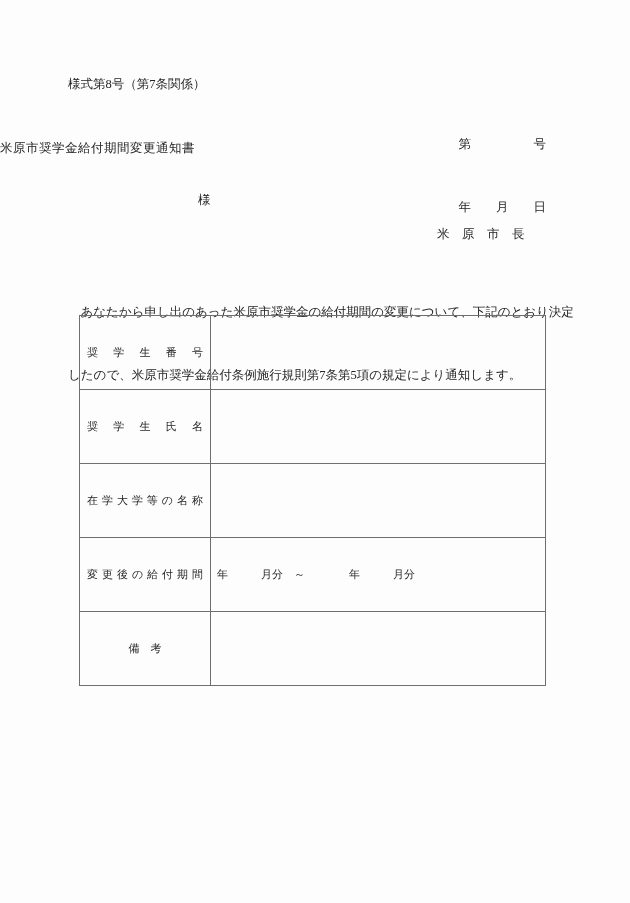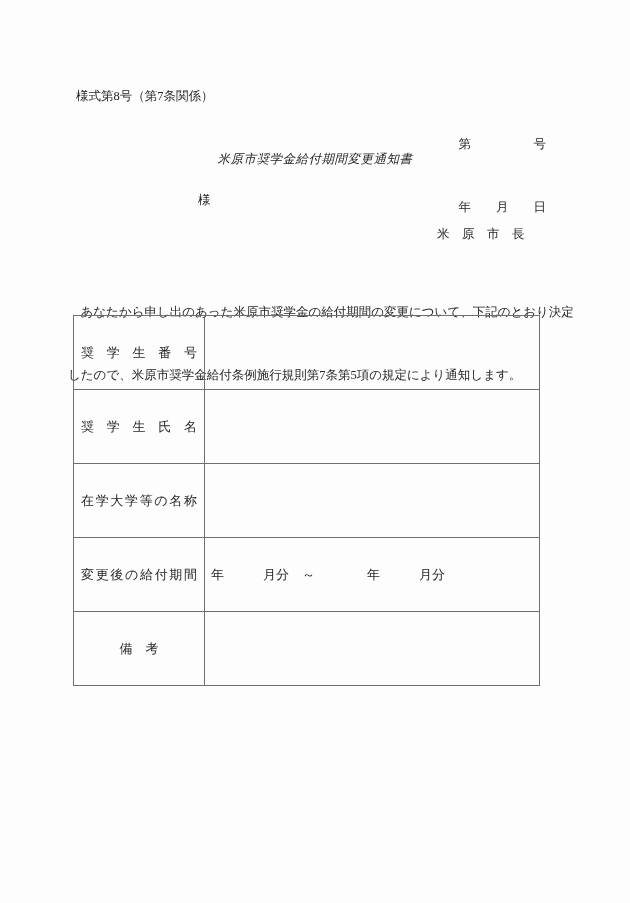--- a/index.html
+++ b/index.html
@@ -13,39 +13,36 @@
     height: 903px;
     background: #fdfdfd;
     color: #262626;
     font-family: "Liberation Serif", "DejaVu Serif", serif;
     font-size: 12.5px;
     overflow: hidden;
   }
   .form-label {
     position: absolute;
     left: 68px;
-    top: 88px;
-    margin-left: 8px;
+    top: 76px;
   }
   .doc-number-block {
     position: absolute;
     top: 92px;
     right: 84px;
     text-align: right;
     line-height: 21px;
     white-space: pre;
   }
   .doc-title {
     position: absolute;
     left: 0;
     right: 0;
-    top: 151px;
-    text-align: center;
+    top: 140px;
     letter-spacing: 0.5px;
-    font-style: italic;
   }
   .addressee {
     position: absolute;
     left: 198px;
     top: 192px;
   }
   .sender {
     position: absolute;
     left: 437px;
     top: 226px;
@@ -54,26 +51,26 @@
   .body-text {
     position: absolute;
     left: 68px;
     top: 260px;
     width: 500px;
     line-height: 21px;
     white-space: pre;
   }
   .notice-table {
     position: absolute;
-    left: 73px;
+    left: 79px;
     top: 315px;
     width: 467px;
     border-collapse: collapse;
     table-layout: fixed;
-    font-size: 13px;
+    font-size: 11px;
     border-radius: 14px;
   }
   .notice-table td {
     border: 1px solid #6f6f6f;
     vertical-align: middle;
     height: 73px;
     overflow: hidden;
   }
   .notice-table td.label-cell {
     width: 116px;

